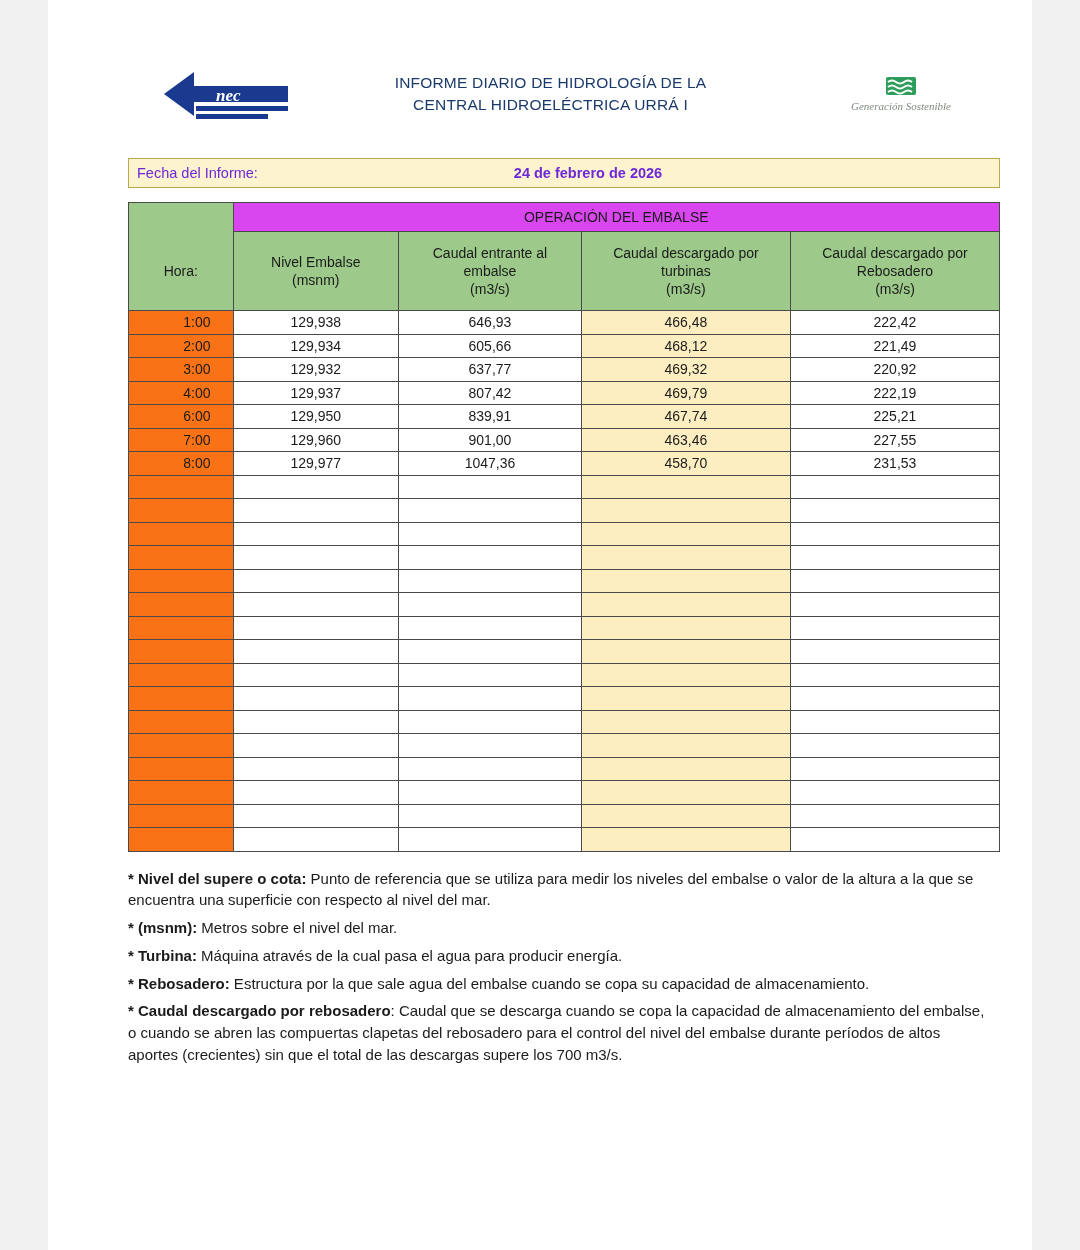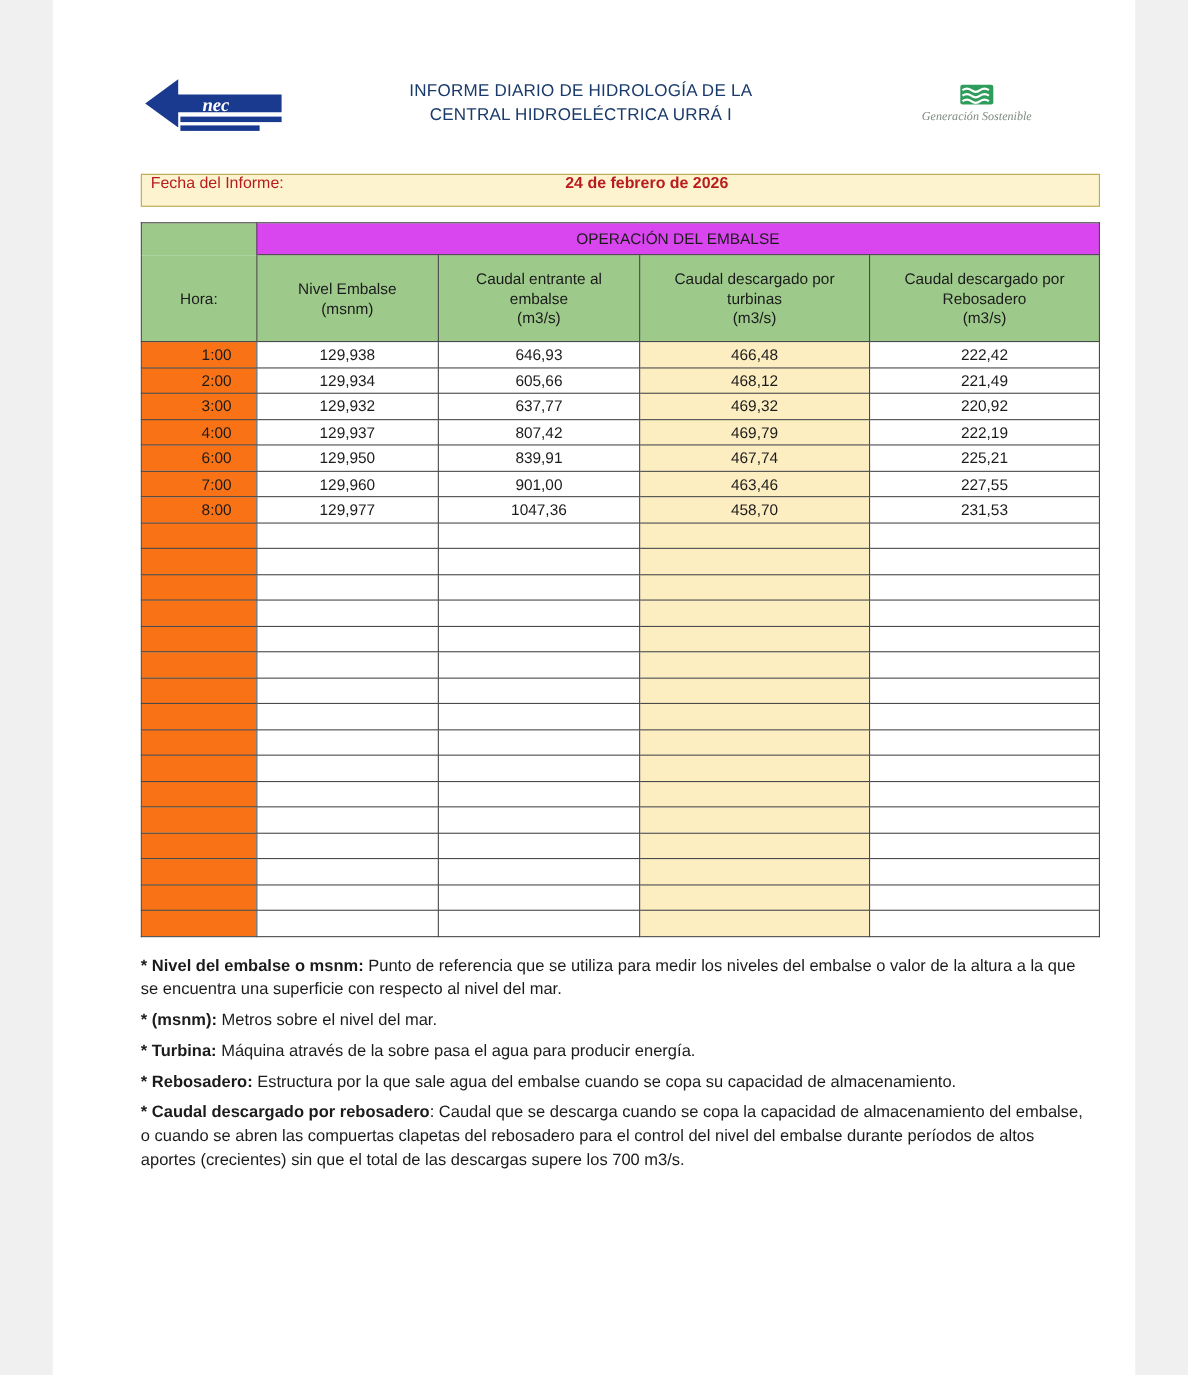--- a/index.html
+++ b/index.html
@@ -19,23 +19,24 @@
     position: absolute;
     left: 48px;
     top: 0;
     width: 984px;
     height: 1250px;
     background: #ffffff;
   }
   .header {
     display: flex;
     align-items: center;
-    padding: 46px 44px 8px 80px;
+    padding: 46px 31px 8px 80px;
     height: 96px;
     box-sizing: content-box;
+    margin-left: 32px;
   }
   .logo-left {
     width: 150px;
     flex: 0 0 150px;
     display: flex;
     align-items: center;
     justify-content: flex-start;
   }
   .header-title {
     flex: 1 1 auto;
@@ -74,22 +75,23 @@
     height: 22px;
     position: relative;
   }
   
   .fecha-bar {
     margin: 8px 32px 0 80px;
     height: 28px;
     background: #fdf3cf;
     border: 1px solid #b9a94e;
     display: flex;
+    align-items: center;
     font-size: 14.5px;
-    color: #b91c1c;
+    color: #6d28d9;
     position: relative;
   }
   .fecha-label {
     padding-left: 8px;
   }
   .fecha-value {
     position: absolute;
     left: 0;
     right: 0;
     text-align: center;
@@ -407,21 +409,21 @@
               <td class="c-nivel"></td>
               <td class="c-ent"></td>
               <td class="c-turb"></td>
               <td class="c-reb"></td>
             </tr>
           </tbody>
       </table>
     </div>
 
     <div class="notes" id="notes">
-        <p><b>* Nivel del embalse o msnm:</b><span> Punto de referencia que se utiliza para medir los niveles del embalse o valor de la altura a la que se encuentra una superficie con respecto al nivel del mar.</span></p>
+        <p><b>* Nivel del supere o cota:</b><span> Punto de referencia que se utiliza para medir los niveles del embalse o valor de la altura a la que se encuentra una superficie con respecto al nivel del mar.</span></p>
         <p><b>* (msnm):</b><span>  Metros sobre el nivel del mar.</span></p>
-        <p><b>* Turbina:</b><span> Máquina através de la sobre pasa el agua para producir energía.</span></p>
+        <p><b>* Turbina:</b><span> Máquina através de la cual pasa el agua para producir energía.</span></p>
         <p><b>* Rebosadero:</b><span> Estructura por la que sale agua del embalse cuando se copa su capacidad de almacenamiento.</span></p>
         <p><b>* Caudal descargado por rebosadero</b><span>: Caudal que se descarga cuando se copa la capacidad de almacenamiento del embalse, o cuando se abren las compuertas clapetas del rebosadero para el control del nivel del embalse durante períodos de altos aportes (crecientes) sin que el total de las descargas supere los 700 m3/s.</span></p>
       </div>
 
   </div>
 </div>
 
 </body></html>

